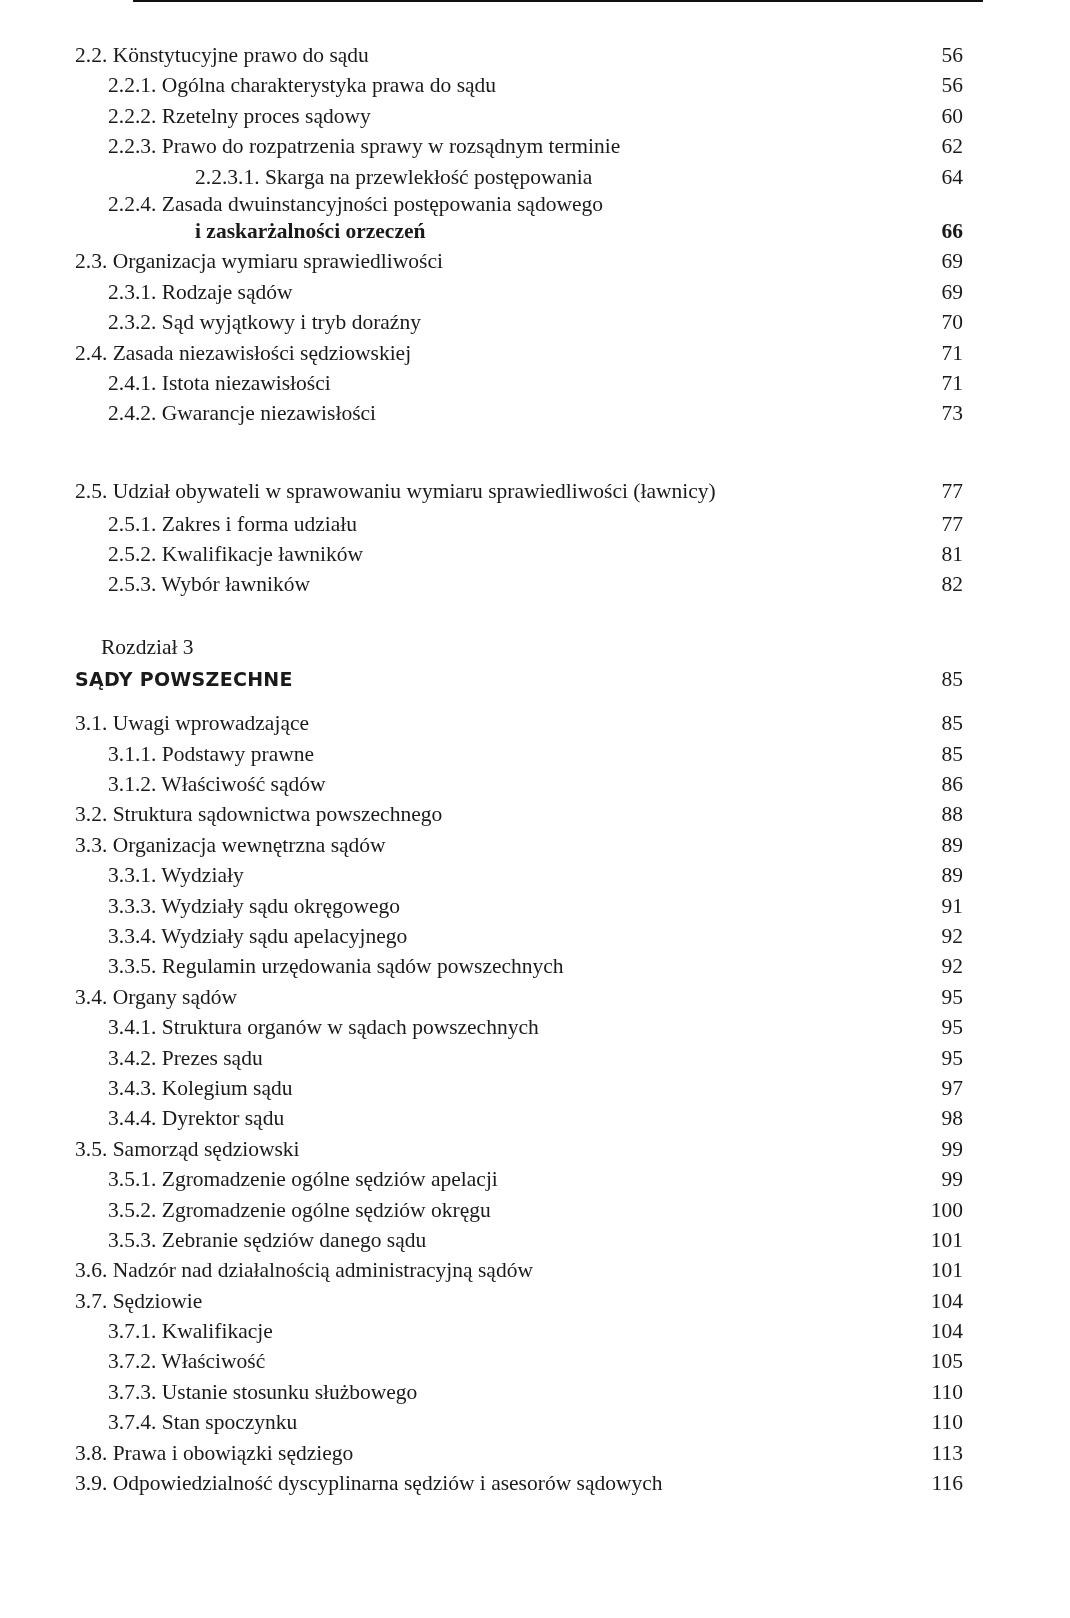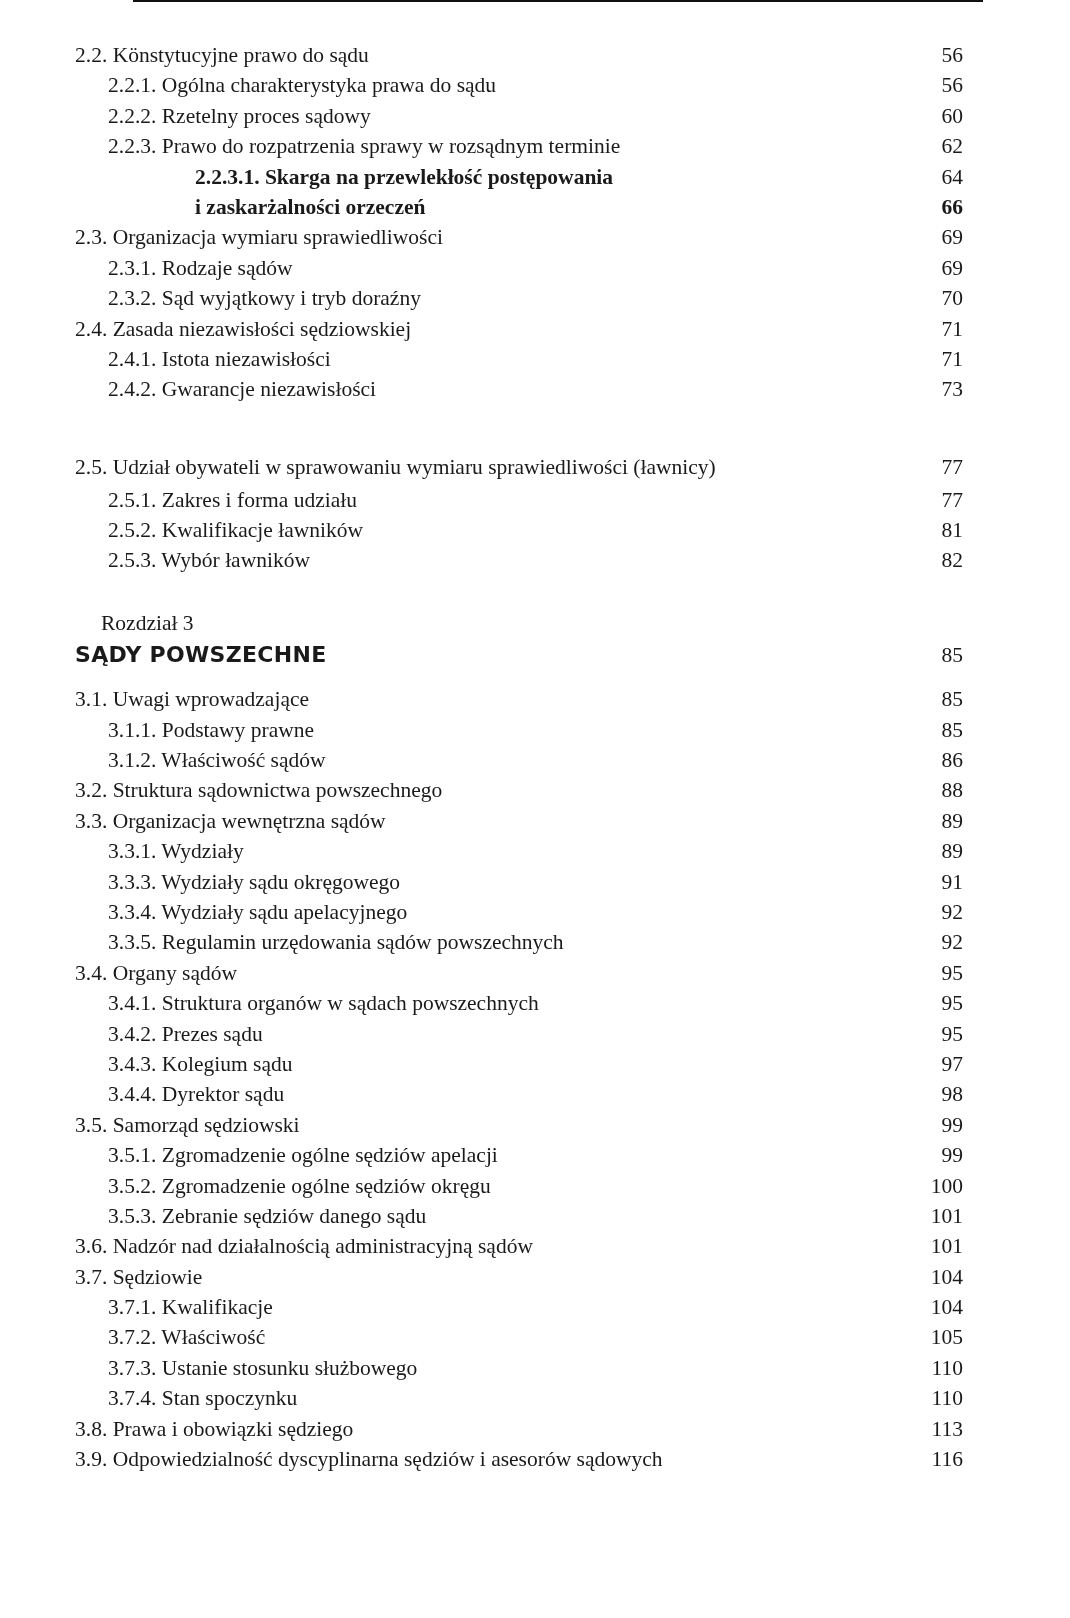--- a/index.html
+++ b/index.html
@@ -15,30 +15,30 @@
     position: absolute; left: 75px; top: 40px; width: 900px;
   }
   .row {
     position: relative; height: 30.4px; line-height: 30.4px;
     font-size: 21.5px; white-space: nowrap;
   }
   .row .label { position: absolute; left: 0; text-align: right; }
   .row .page { position: absolute; right: 12px; text-align: right; }
   .row.lvl1 .label { left: 0; }
   .row.lvl2 .label { left: 33px; }
-  .row.lvl3 .label { left: 120px; font-weight: bold; }
+  .row.lvl3 .label { left: 120px; }
   .row.cont { height: 24px; line-height: 24px; }
   .row.cont2 { height: 30.4px; font-weight: bold; }
   .row.cont2 .label { left: 120px; }
   .gap { height: 30px; }
   .gap-small { height: 14px; }
   .chapter-label { font-size: 21.5px; height: 34px; line-height: 34px; margin-left: 26px; }
   .chapter-title {
     font-family: "DejaVu Sans", "Liberation Sans", sans-serif;
-    font-weight: bold; font-size: 22px; letter-spacing: 0.3px;
+    font-weight: bold; font-size: 19px; letter-spacing: 0.3px;
   }
   .row.tall { height: 36px; line-height: 36px; margin-top: 44px; }
 </style>
 </head>
 <body>
 
 <div class="top-rule"></div>
 
 <div class="toc">
   <div id="part1">
@@ -57,20 +57,23 @@
       <div class="row lvl2">
         <span class="label">2.2.3. Prawo do rozpatrzenia sprawy w rozsądnym terminie</span>
         <span class="page">62</span>
       </div>
       <div class="row lvl3">
         <span class="label">2.2.3.1. Skarga na przewlekłość postępowania</span>
         <span class="page">64</span>
       </div>
     </div>
 
+  <div class="row lvl2 cont">
+    <span class="label">2.2.4. Zasada dwuinstancyjności postępowania sądowego</span>
+  </div>
   <div class="row cont2">
     <span class="label">i zaskarżalności orzeczeń</span>
     <span class="page">66</span>
   </div>
 
   <div id="part2">
       <div class="row lvl1">
         <span class="label">2.3. Organizacja wymiaru sprawiedliwości</span>
         <span class="page">69</span>
       </div>

